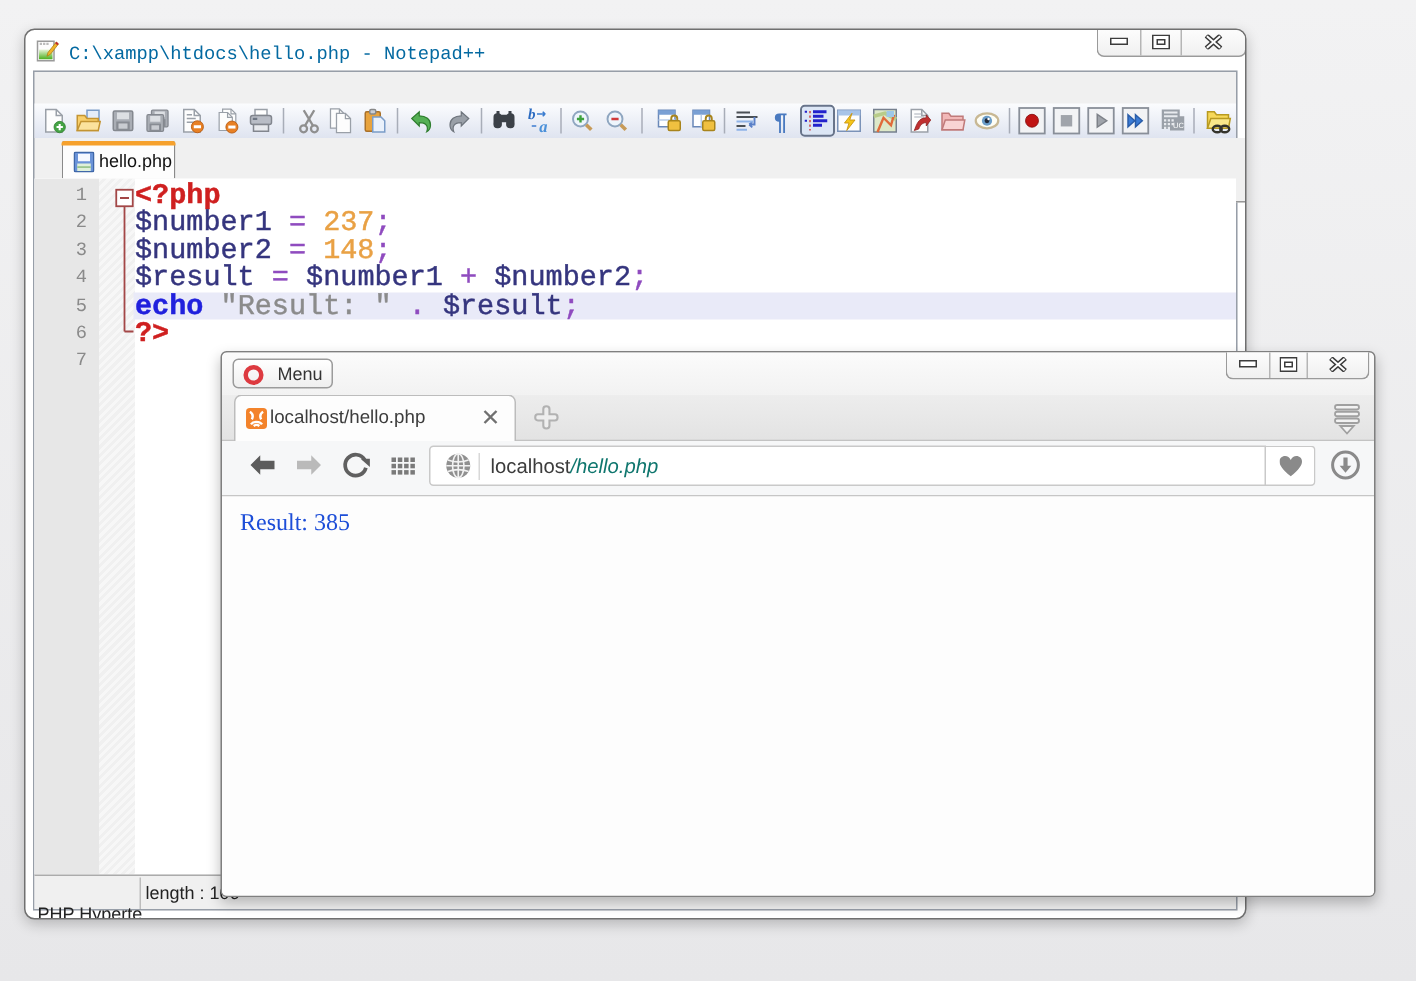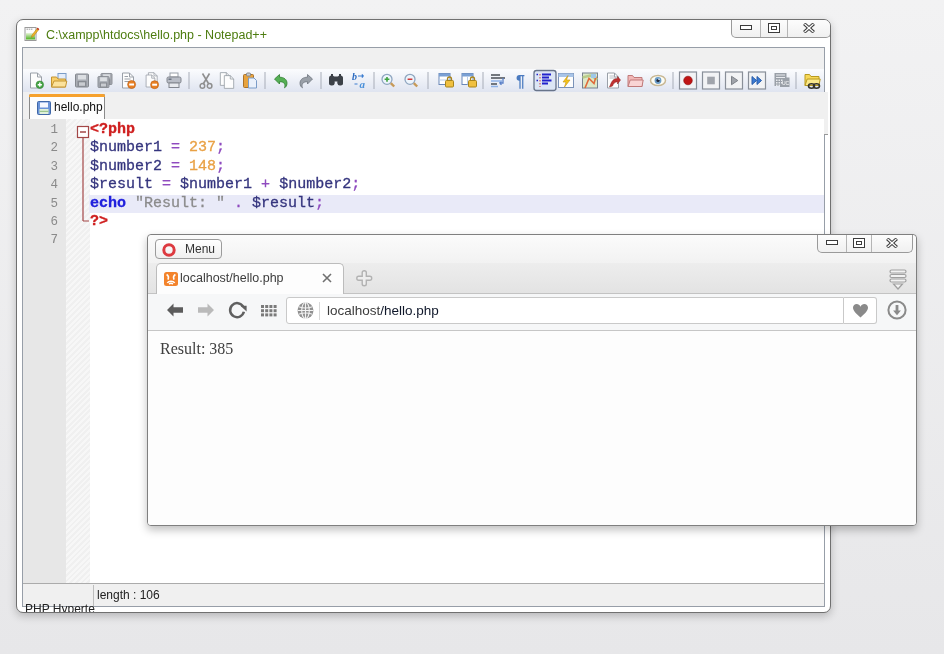--- a/index.html
+++ b/index.html
@@ -5,78 +5,78 @@
   html,body{margin:0;padding:0;}
   body{width:944px;height:654px;overflow:hidden;position:relative;
        background:linear-gradient(#f2f2f3,#e7e7e9);
        font-family:"Liberation Sans",sans-serif;}
   .abs{position:absolute;}
   *{box-sizing:border-box;}
   
   #np{left:16px;top:19px;width:815px;height:594px;background:#fff;
       border:1px solid #707070;border-radius:7px;overflow:hidden;
       box-shadow:0 3px 9px rgba(0,0,0,.22);}
-  #np-title{left:7px;top:6px;height:19px;font-size:12.5px;color:#4d7c0f;white-space:nowrap;}
+  #np-title{left:7px;top:6px;height:19px;font-size:12.5px;color:#0369a1;white-space:nowrap;font-family:Liberation Mono, monospace;}
   #np-title svg{vertical-align:-3px;margin-right:6px;}
   .ctrlgroup{top:-1px;height:19px;background:linear-gradient(#fdfdfd,#f0f0f0);
       border:1px solid #9a9a9a;border-top:none;border-radius:0 0 5px 5px;
       display:flex;}
   .ctrlgroup .cbtn{height:100%;display:flex;align-items:center;justify-content:center;}
   .ctrlgroup .cbtn + .cbtn{border-left:1px solid #b5b5b5;}
   #npclient{left:5px;top:27px;width:803px;height:560px;border:1px solid #979ea8;
       background:#f0f0f0;}
   #np-menubar{left:0;top:0;width:801px;height:21px;
       background:linear-gradient(#fafbfc,#edeff3);border-bottom:1px solid #d9d9d9;}
   #np-menubar span{position:absolute;top:4px;font-size:12px;color:#1c1c1c;}
   #np-toolbar{left:0;top:21px;width:801px;height:23px;
       background:linear-gradient(#fbfcfe,#dfe4f0);}
-  #np-tabbar{left:4px;top:44px;width:801px;height:43px;background:#f0f0f0;
+  #np-tabbar{left:16px;top:44px;width:801px;height:43px;background:#f0f0f0;
       border-bottom:1px solid #989898;}
   #np-tab{position:absolute;left:2px;top:2px;width:76px;height:25px;background:#fdfdfd;
       border:1px solid #8a8a8a;border-bottom:none;border-radius:2px 2px 0 0;}
   #np-tab .orange{position:absolute;left:-1px;top:-1px;width:76px;height:3px;background:#f6a12d;border-radius:2px 2px 0 0;}
   #np-tab .tabtxt{position:absolute;left:24px;top:5px;font-size:12px;color:#111;}
   #np-editor{left:0;top:71px;width:801px;height:464px;background:#fff;overflow:hidden;}
   #np-gutter{left:0;top:0;width:43px;height:464px;background:#e7e7e7;}
   #np-fold{left:43px;top:0;width:24px;height:464px;background:repeating-linear-gradient(135deg,#f7f7f7 0 2px,#f0f0f0 2px 4px);}
   pre{margin:0;font-family:"Liberation Mono",monospace;}
   #np-linenums{left:0;top:2px;width:35px;text-align:right;
       font-size:12.5px;line-height:18.4px;color:#8a8a8a;}
-  #np-code{left:67px;top:2px;font-size:15px;line-height:18.4px;color:#35357e;-webkit-text-stroke:0.3px;}
+  #np-code{left:67px;top:2px;font-size:19px;line-height:18.4px;color:#35357e;-webkit-text-stroke:0.3px;}
   #caretline{left:66px;top:75.6px;width:735px;height:18.4px;background:#e9eaf8;}
   #np-status{left:0;top:535px;width:801px;height:23px;background:#f0f0f0;
       border-top:1px solid #ababab;font-size:12px;color:#222;}
   .red{color:#cf2020;font-weight:bold;}
   .orangev{color:#e9a145;}
   .purp{color:#8f4bbf;}
   .blue{color:#2121dd;font-weight:bold;}
   .gray{color:#8b8b8b;}
   
-  #op{left:147px;top:234px;width:770px;height:292px;background:#fff;
+  #op{left:147px;top:234px;width:770px;height:364px;background:#fff;
       border:1px solid #7f7f7f;border-radius:4px;overflow:hidden;
       box-shadow:0 4px 9px rgba(0,0,0,.25);}
   #op-title{left:0;top:0;width:768px;height:28px;background:linear-gradient(#fbfbfb,#f2f2f2);
       border-radius:4px 4px 0 0;}
   #op-menubtn{left:7px;top:4px;width:67px;height:20px;background:linear-gradient(#ffffff,#efefef);
       border:1px solid #9b9b9b;border-radius:4px;}
   #op-menubtn .mtxt{position:absolute;left:29px;top:2px;font-size:12px;color:#333;}
   #op-tabbar{left:0;top:28px;width:768px;height:31px;
       background:linear-gradient(#ededed,#e3e3e3);border-bottom:1px solid #c3c3c3;}
   #op-tab{position:absolute;left:8px;top:0px;width:188px;height:31px;background:#fdfdfd;
       border:1px solid #bcbcbc;border-bottom:none;border-radius:5px 5px 0 0;}
   #op-tab .ttxt{position:absolute;left:23px;top:7px;font-size:12.5px;color:#3c3c3c;}
   #op-toolbar{left:0;top:59px;width:768px;height:37px;background:#f6f7f8;
       border-bottom:1px solid #c6c6c6;}
   #op-field{position:absolute;left:138px;top:3px;width:558px;height:27px;background:#fff;
       border:1px solid #c9c9c9;border-radius:3px 0 0 3px;}
   #op-heart{position:absolute;left:696px;top:3px;width:33px;height:27px;background:#fff;
       border:1px solid #c9c9c9;border-left:none;border-radius:0 3px 3px 0;}
   #op-url{position:absolute;left:179px;top:9px;font-size:13.5px;color:#3c3c3c;}
   #op-content{left:0;top:96px;width:768px;height:290px;background:#fdfdfd;}
-  #result{left:12px;top:9px;font-family:"Liberation Serif",serif;font-size:16px;color:#404040;}
+  #result{left:12px;top:9px;font-family:"Liberation Serif",serif;font-size:16px;color:#1d4ed8;}
 </style>
 </head>
 <body>
 
   <div class="abs" id="np">
     <div class="abs" id="np-title"><svg width="16" height="16" id="nppicon">
         <defs>
           <linearGradient id="npg" x1="0" y1="0" x2="0" y2="1">
             <stop offset="0" stop-color="#e8f5d8"></stop>
             <stop offset="1" stop-color="#4caf1e"></stop>
@@ -510,18 +510,18 @@
             </g>
           </g>
         </svg>
         <span style="position:absolute;left:32px;top:4px;height:18px;border-left:1px solid #d8d8d8;"></span>
       </div>
       <div class="abs" id="op-heart">
         <svg style="position:absolute;left:9px;top:6px;" width="16" height="15" id="hearticon">
           <path d="M7.5 13.5 C2 9 0 6 0 3.6 C0 1.5 1.7 0 3.7 0 C5.4 0 6.7 1 7.5 2.7 C8.3 1 9.6 0 11.3 0 C13.3 0 15 1.5 15 3.6 C15 6 13 9 7.5 13.5 Z" fill="#8a8a8a"></path>
         </svg>
       </div>
-      <div class="abs" id="op-url"><span>localhost</span><span style="color:#0f172a;">/hello.php</span></div>
+      <div class="abs" id="op-url"><span>localhost</span><span style="color:#0f766e;font-style:italic;">/hello.php</span></div>
     </div>
     <div class="abs" id="op-content">
       <div class="abs" id="result">Result: 385</div>
     </div>
   </div>
 
 </body></html>

